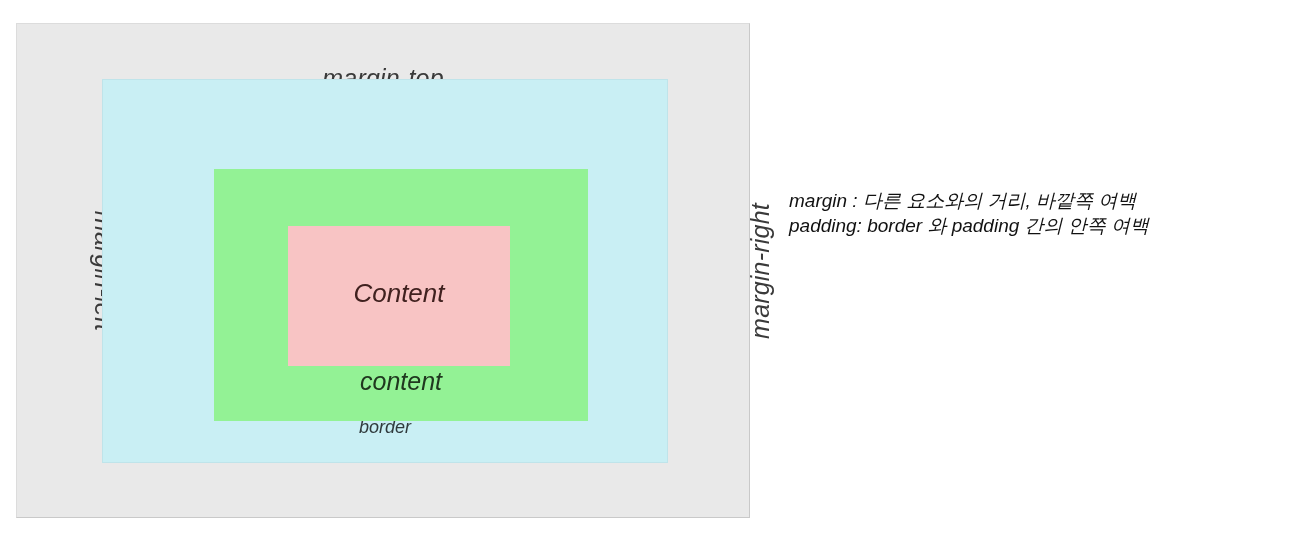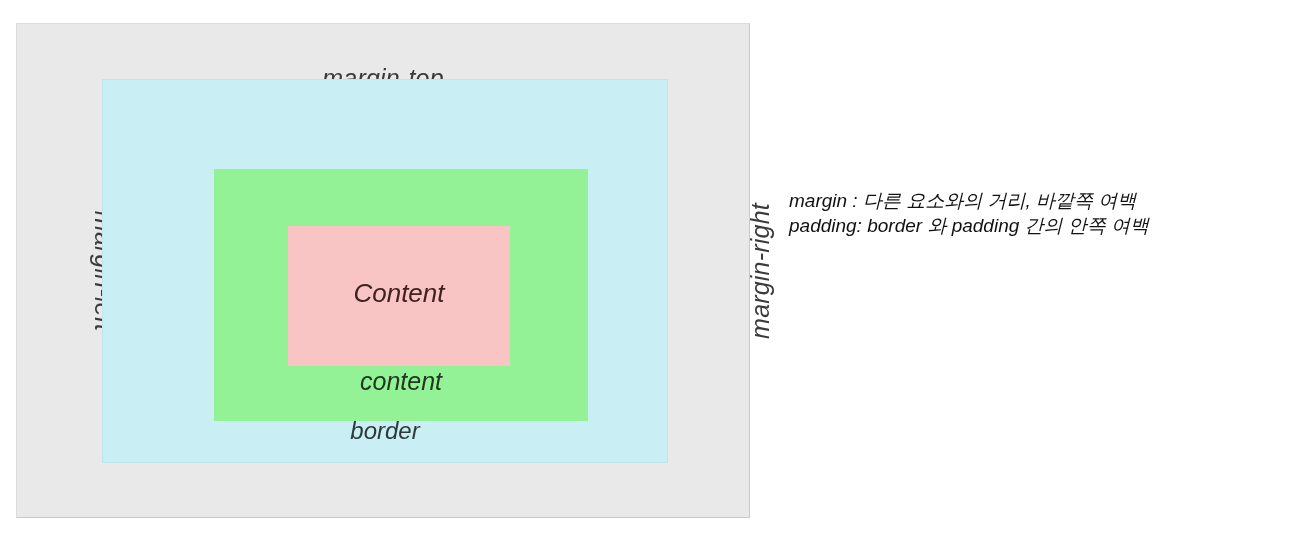--- a/index.html
+++ b/index.html
@@ -80,21 +80,21 @@
     background: #c9eff4;
     box-sizing: border-box;
     border: 1px solid #bfe4ea;
   }
   .border-label {
     position: absolute;
     left: 0;
     right: 0;
     top: 337px;
     text-align: center;
-    font-size: 24px;
+    font-size: 18px;
     color: #2f3a3c;
     white-space: nowrap;
   }
 
   
   .padding-box {
     position: absolute;
     left: 111px;
     top: 89px;
     width: 374px;

